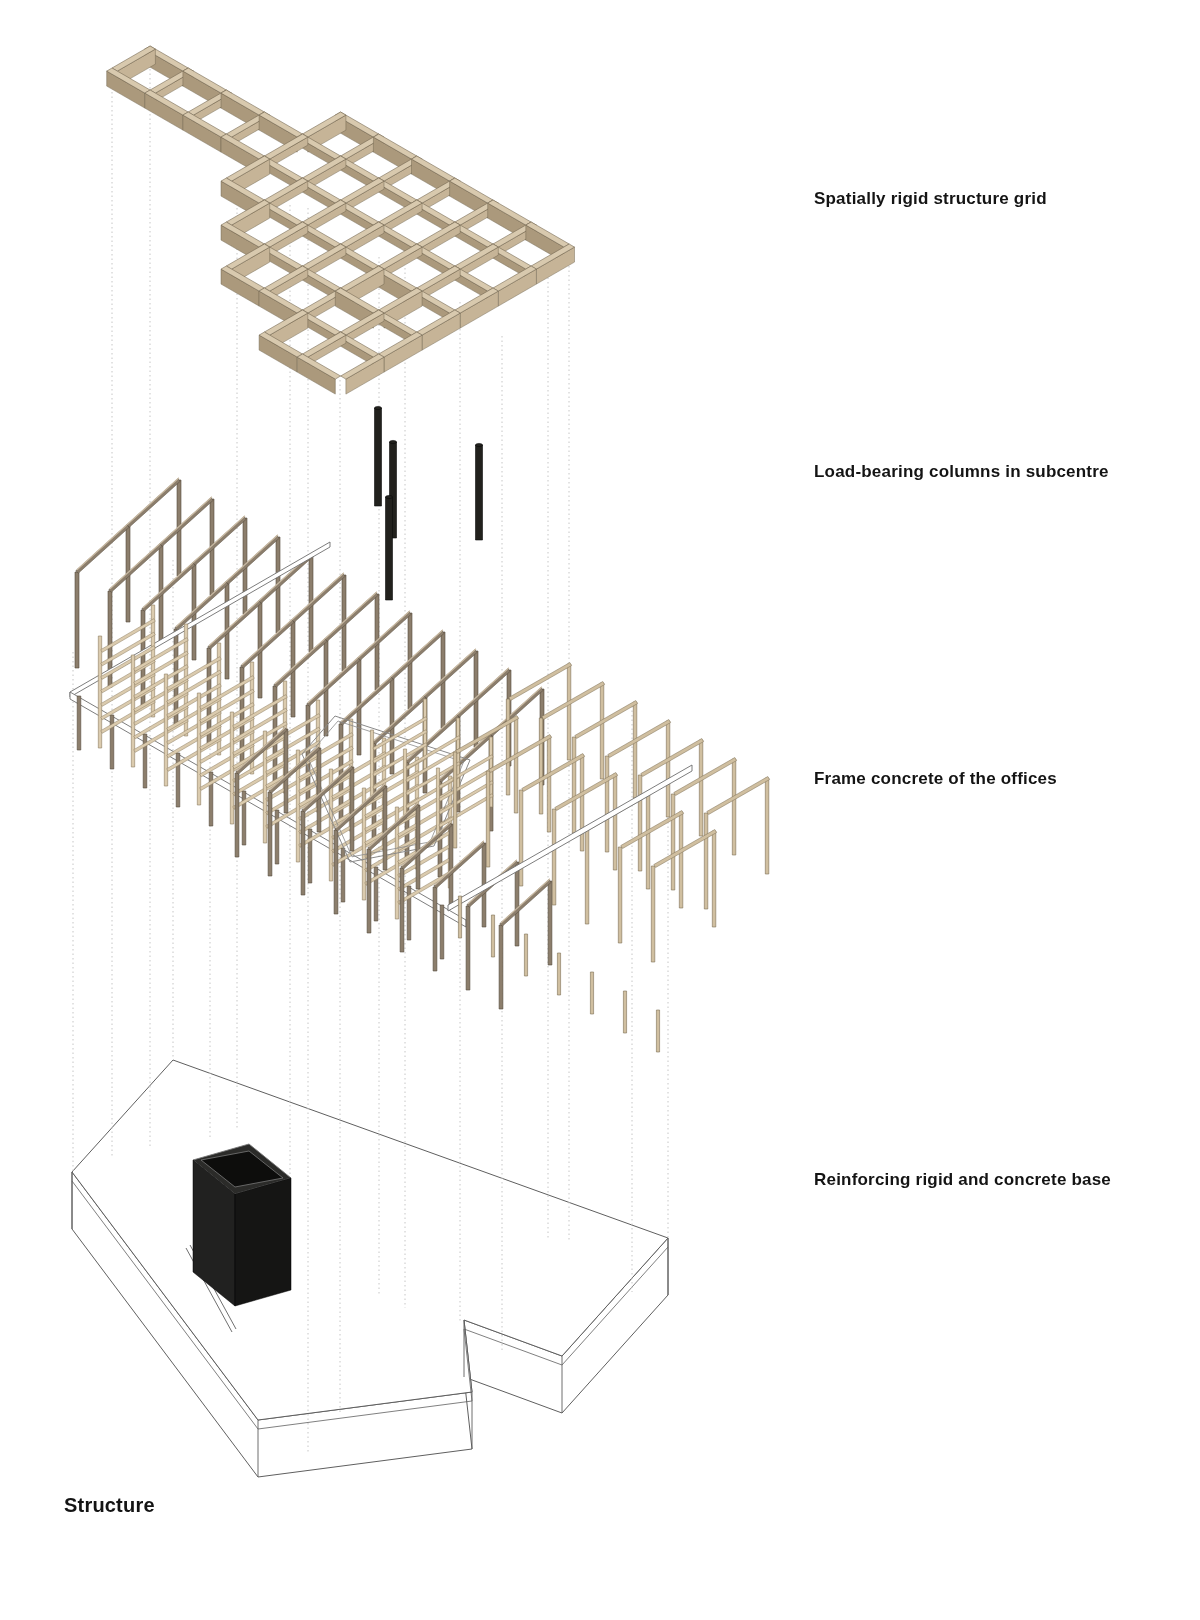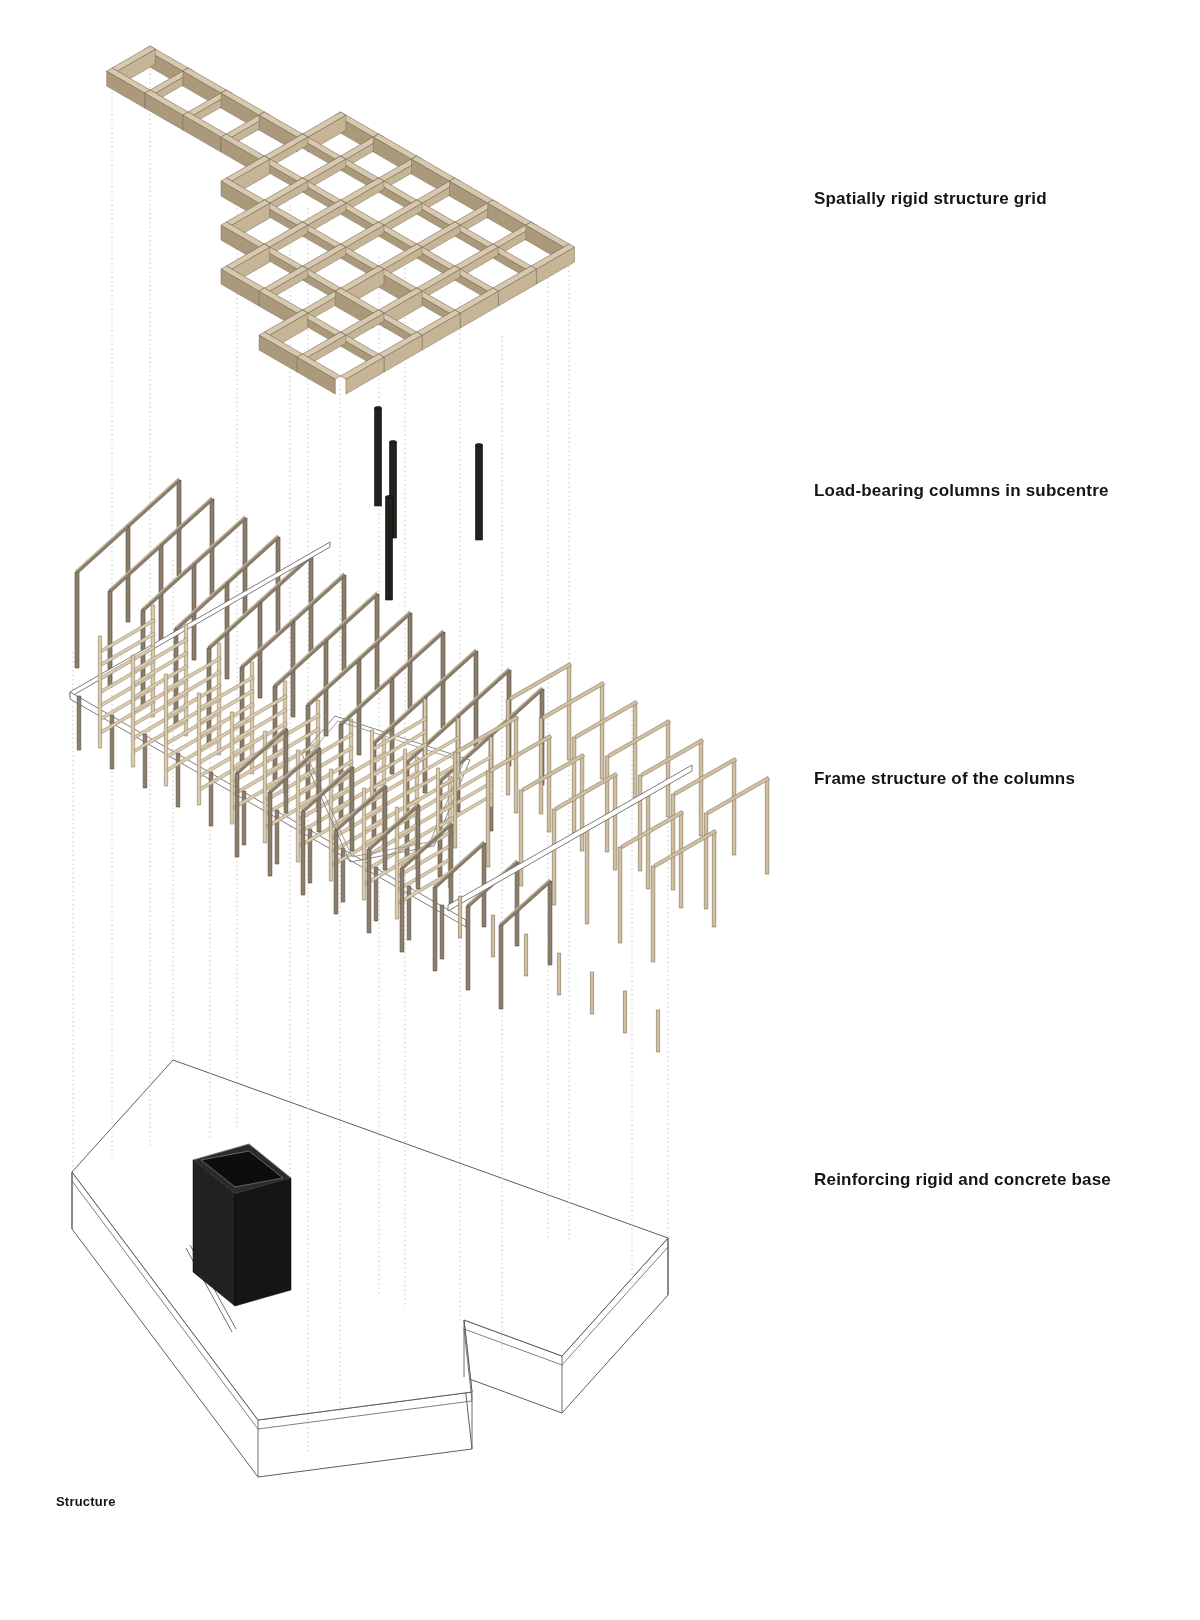--- a/index.html
+++ b/index.html
@@ -1,20 +1,20 @@
 <!DOCTYPE html>
 <html><head>
 <meta charset="utf-8">
 <style>
   html,body{margin:0;padding:0;background:#fff;}
   body{width:1200px;height:1620px;position:relative;font-family:"Liberation Sans",sans-serif;overflow:hidden;}
   #stage{position:absolute;left:0;top:0;width:1200px;height:1134px;text-align:right;}
   svg{position:absolute;left:0;top:0;}
   .layer-label{position:absolute;left:814px;font-size:17px;font-weight:bold;color:#141414;letter-spacing:.2px;white-space:nowrap;}
-  .caption{position:absolute;left:56px;top:1494px;font-size:13px;font-weight:bold;color:#141414;letter-spacing:.2px;}
+  .caption{position:absolute;left:64px;top:1494px;font-size:20px;font-weight:bold;color:#141414;letter-spacing:.2px;}
 </style>
 </head>
 <body>
 
 <div id="stage">
   <svg id="diagram-svg" width="1200" height="1620" viewBox="0 0 1200 1620">
       <g>
         <path d="M668.0,1238.0 L562.0,1356.0 L464.0,1320.0 L472.0,1392.0 L258.0,1420.0 L72.0,1172.0 L72.0,1229.0 L258.0,1477.0 L472.0,1449.0 L464.0,1377.0 L562.0,1413.0 L668.0,1295.0 Z" fill="#ffffff" stroke="#5f5f5f" stroke-width="1" stroke-linejoin="round"></path>
         <path d="M173.0,1060.0 L668.0,1238.0 L562.0,1356.0 L464.0,1320.0 L472.0,1392.0 L258.0,1420.0 L72.0,1172.0 Z" fill="#ffffff" stroke="#5f5f5f" stroke-width="1" stroke-linejoin="round"></path>
         <line x1="668" y1="1238" x2="668" y2="1295" stroke="#5f5f5f" stroke-width="0.9"></line>
@@ -520,17 +520,17 @@
         <path d="M307.8,357.1 L345.9,335.1 L345.9,343.1 L307.8,365.1 Z" fill="#c6b497" stroke="#6e624c" stroke-width="0.45" stroke-linejoin="round"></path>
         <path d="M302.5,354.0 L340.6,332.0 L345.9,335.1 L307.8,357.1 Z" fill="#d8c9ae" stroke="#6e624c" stroke-width="0.55" stroke-linejoin="round"></path>
         <path d="M297.2,357.1 L335.3,379.1 L335.3,394.1 L297.2,372.1 Z" fill="#ab997c" stroke="#6e624c" stroke-width="0.45" stroke-linejoin="round"></path>
         <path d="M302.5,354.0 L340.6,376.0 L335.3,379.1 L297.2,357.1 Z" fill="#d8c9ae" stroke="#6e624c" stroke-width="0.55" stroke-linejoin="round"></path>
         <path d="M345.9,379.1 L384.0,357.1 L384.0,372.1 L345.9,394.1 Z" fill="#c6b497" stroke="#6e624c" stroke-width="0.45" stroke-linejoin="round"></path>
         <path d="M340.6,376.0 L378.7,354.0 L384.0,357.1 L345.9,379.1 Z" fill="#d8c9ae" stroke="#6e624c" stroke-width="0.55" stroke-linejoin="round"></path>
       </g>
     </svg>
 
   <div class="layer-label" style="top:189px">Spatially rigid structure grid</div>
-  <div class="layer-label" style="top:481px">Load-bearing columns in subcentre</div>
-  <div class="layer-label" style="top:769px">Frame structure of the columns</div>
+  <div class="layer-label" style="top:462px">Load-bearing columns in subcentre</div>
+  <div class="layer-label" style="top:769px">Frame concrete of the offices</div>
   <div class="layer-label" style="top:1170px">Reinforcing rigid and concrete base</div>
   <div class="caption">Structure</div>
 </div>
 
 </body></html>

